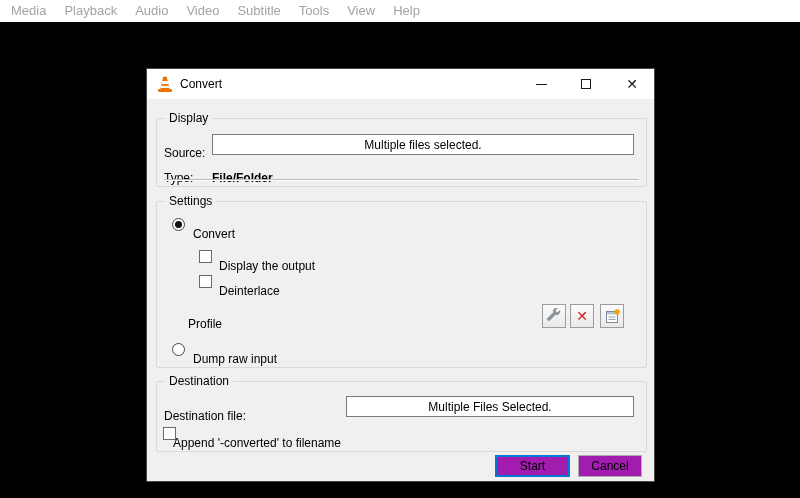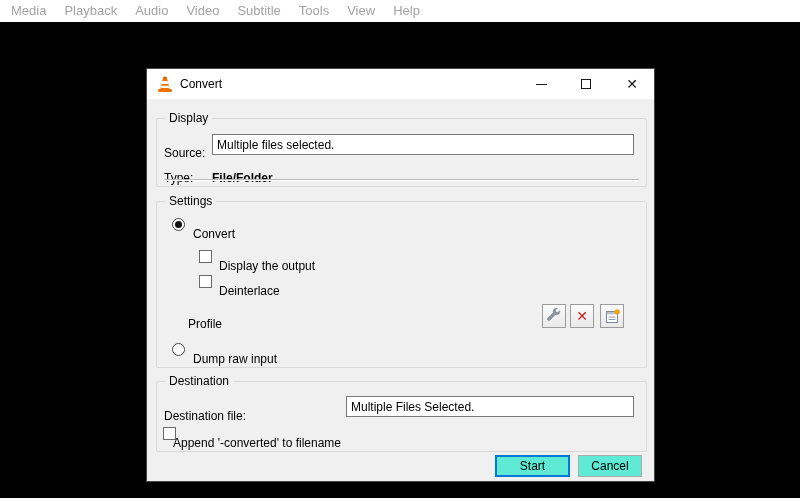--- a/index.html
+++ b/index.html
@@ -33,21 +33,21 @@
   .group-label { position:absolute; top:-8px; left:8px; background:#f0f0f0;
                  padding:0 4px; font-size:12px; color:#000; }
   .grp-source { top:49px; height:69px; }
   .grp-settings { top:132px; height:167px; }
   .grp-dest { top:312px; height:71px; }
 
   .lbl { position:absolute; font-size:12px; color:#000; white-space:nowrap;margin-top:8px; }
 
   .textbox { position:absolute; border:1px solid #7a7a7a; background:#fff;
              font-family:"Liberation Sans","DejaVu Sans",sans-serif;
-             font-size:12px; color:#000; padding:0 4px; height:21px; }
+             font-size:12px; color:#000; padding:0 4px; height:21px;text-align:center; }
 
   .separator { position:absolute; left:7px; right:7px; height:2px;
                border-top:1px solid #b9b9b9; border-bottom:1px solid #fff; }
 
   
   .radio { position:absolute; width:13px; height:13px; border-radius:50%;
            border:1px solid #464646; background:#fff; }
   .radio.checked::after { content:""; position:absolute; left:2px; top:2px;
            width:7px; height:7px; border-radius:50%; background:#111; }
   .checkbox { position:absolute; width:13px; height:13px;
@@ -64,21 +64,21 @@
 
   
   .tool-btn { position:absolute; top:102px; width:24px; height:24px;
               border:1px solid #9c9c9c; background:linear-gradient(#fbfbfb,#e9e9e9);
               display:flex; align-items:center; justify-content:center; }
   .tb-wrench { left:385px; }
   .tb-del { left:413px; color:#cf1d1d; font-size:14px; font-weight:bold; }
   .tb-new { left:443px; }
 
   
-  .btn { position:absolute; top:386px; height:22px; background:#5eead4;
+  .btn { position:absolute; top:386px; height:22px; background:#a21caf;
          border:1px solid #adadad; font-size:12px; color:#000;
          display:flex; align-items:center; justify-content:center;
          font-family:"Liberation Sans","DejaVu Sans",sans-serif; }
   .btn-start { left:348px; width:75px; border:1px solid var(--accent,#0078d7);
                box-shadow:inset 0 0 0 1px var(--accent,#0078d7); }
   .btn-cancel { left:431px; width:64px; }
 </style>
 </head>
 <body>
 

